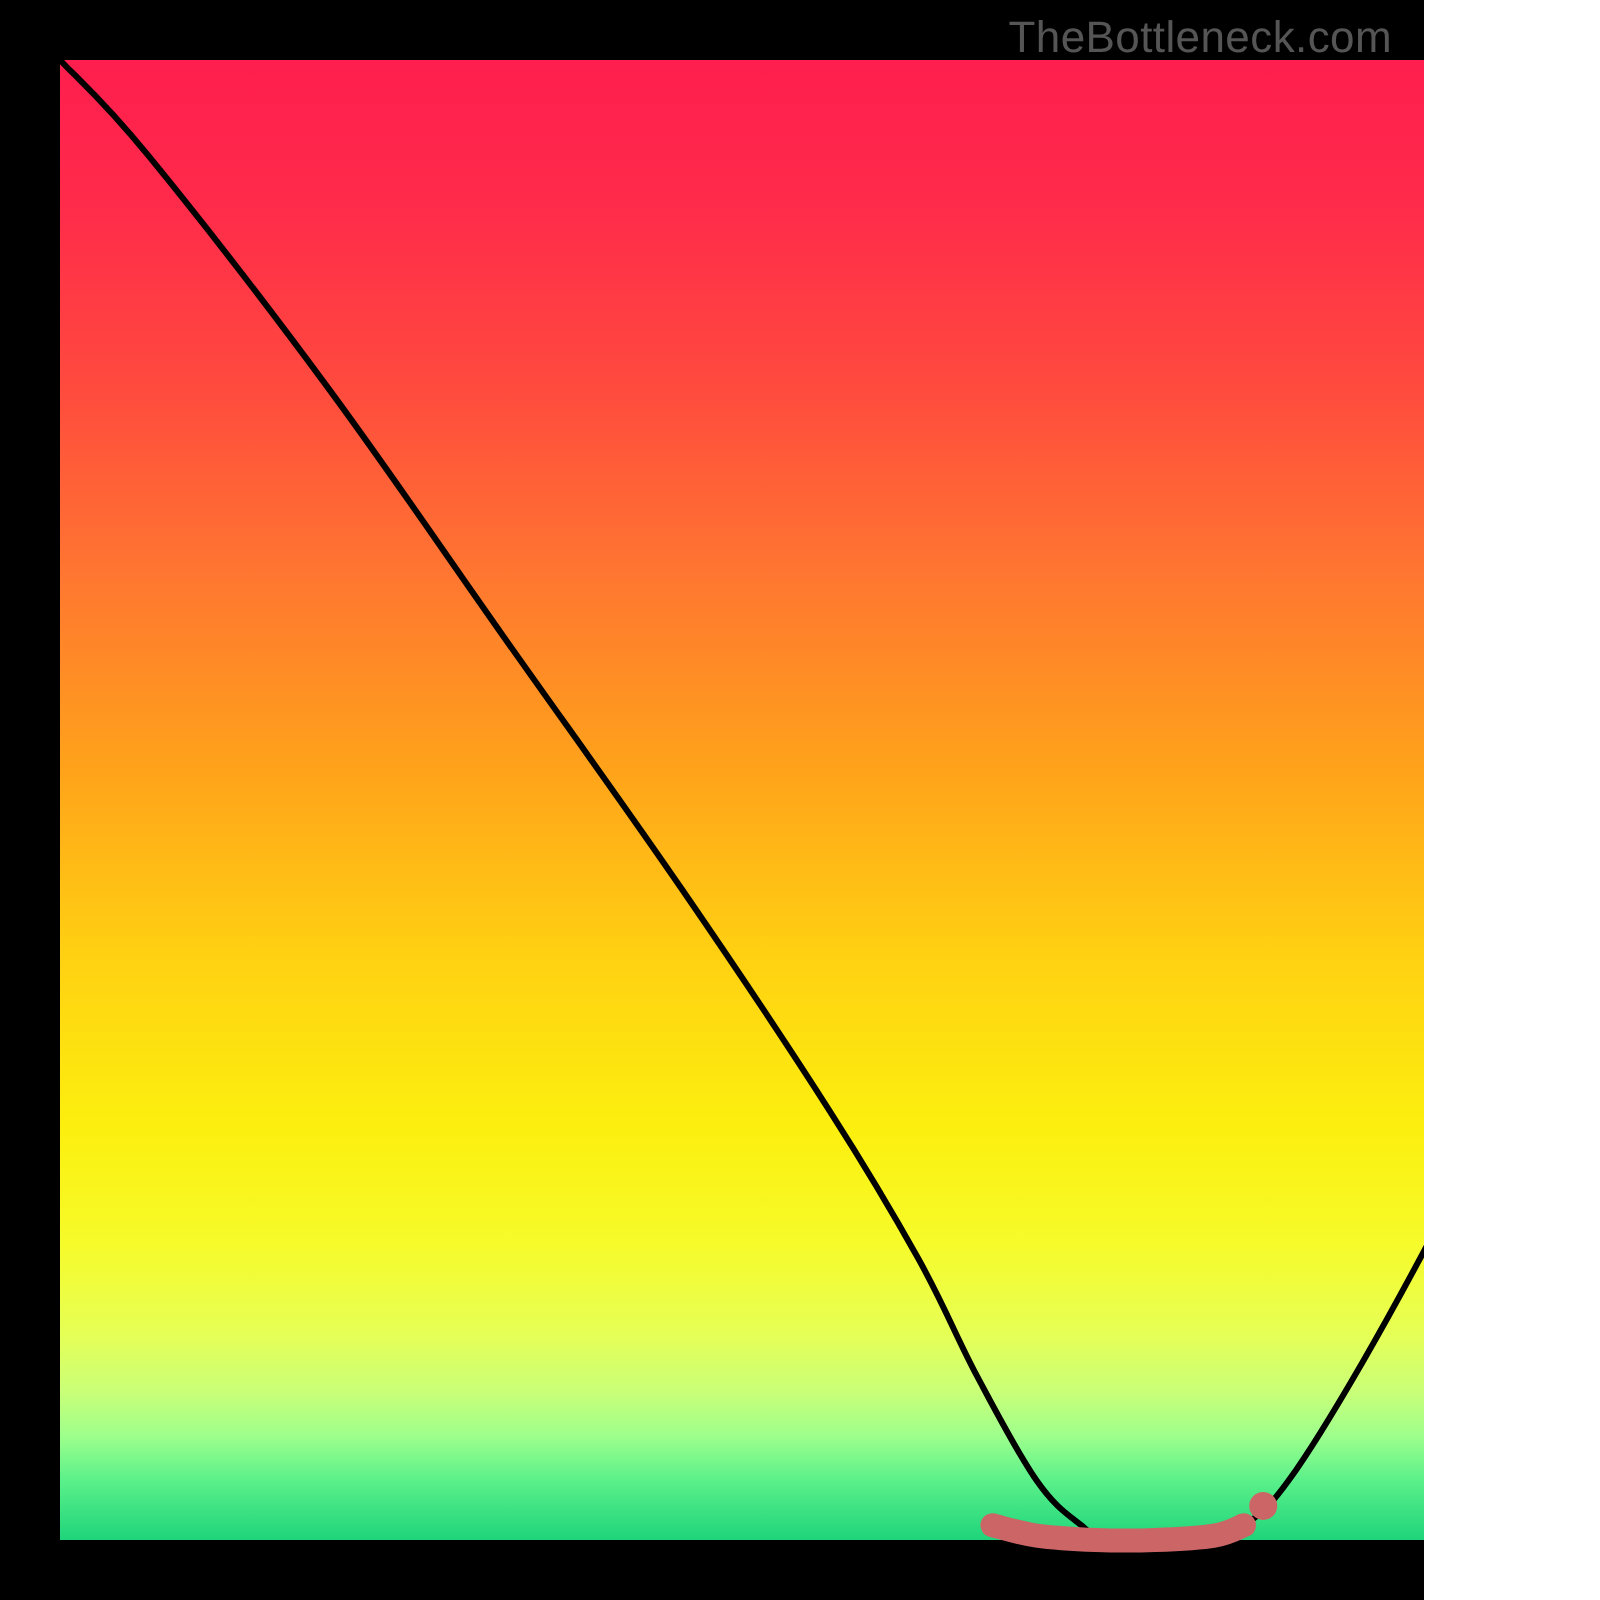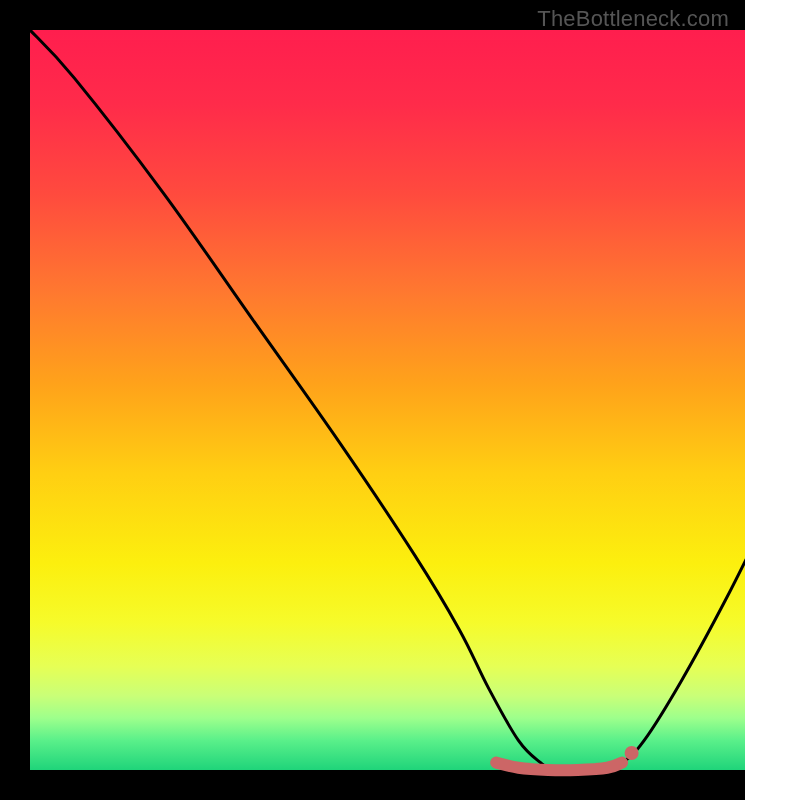--- a/index.html
+++ b/index.html
@@ -7,21 +7,20 @@
     padding: 0;
     background: #fff;
     font-family: Arial, Helvetica, sans-serif;
   }
   .stage {
     position: relative;
     width: 712px;
     height: 800px;
     overflow: hidden;
     background: #000;
-    padding-left: 33px;
   }
   .watermark {
     position: absolute;
     top: 6px;
     right: 16px;
     color: #555;
     font-size: 22px;
     font-weight: 400;
     z-index: 20;
     letter-spacing: 0.2px;

